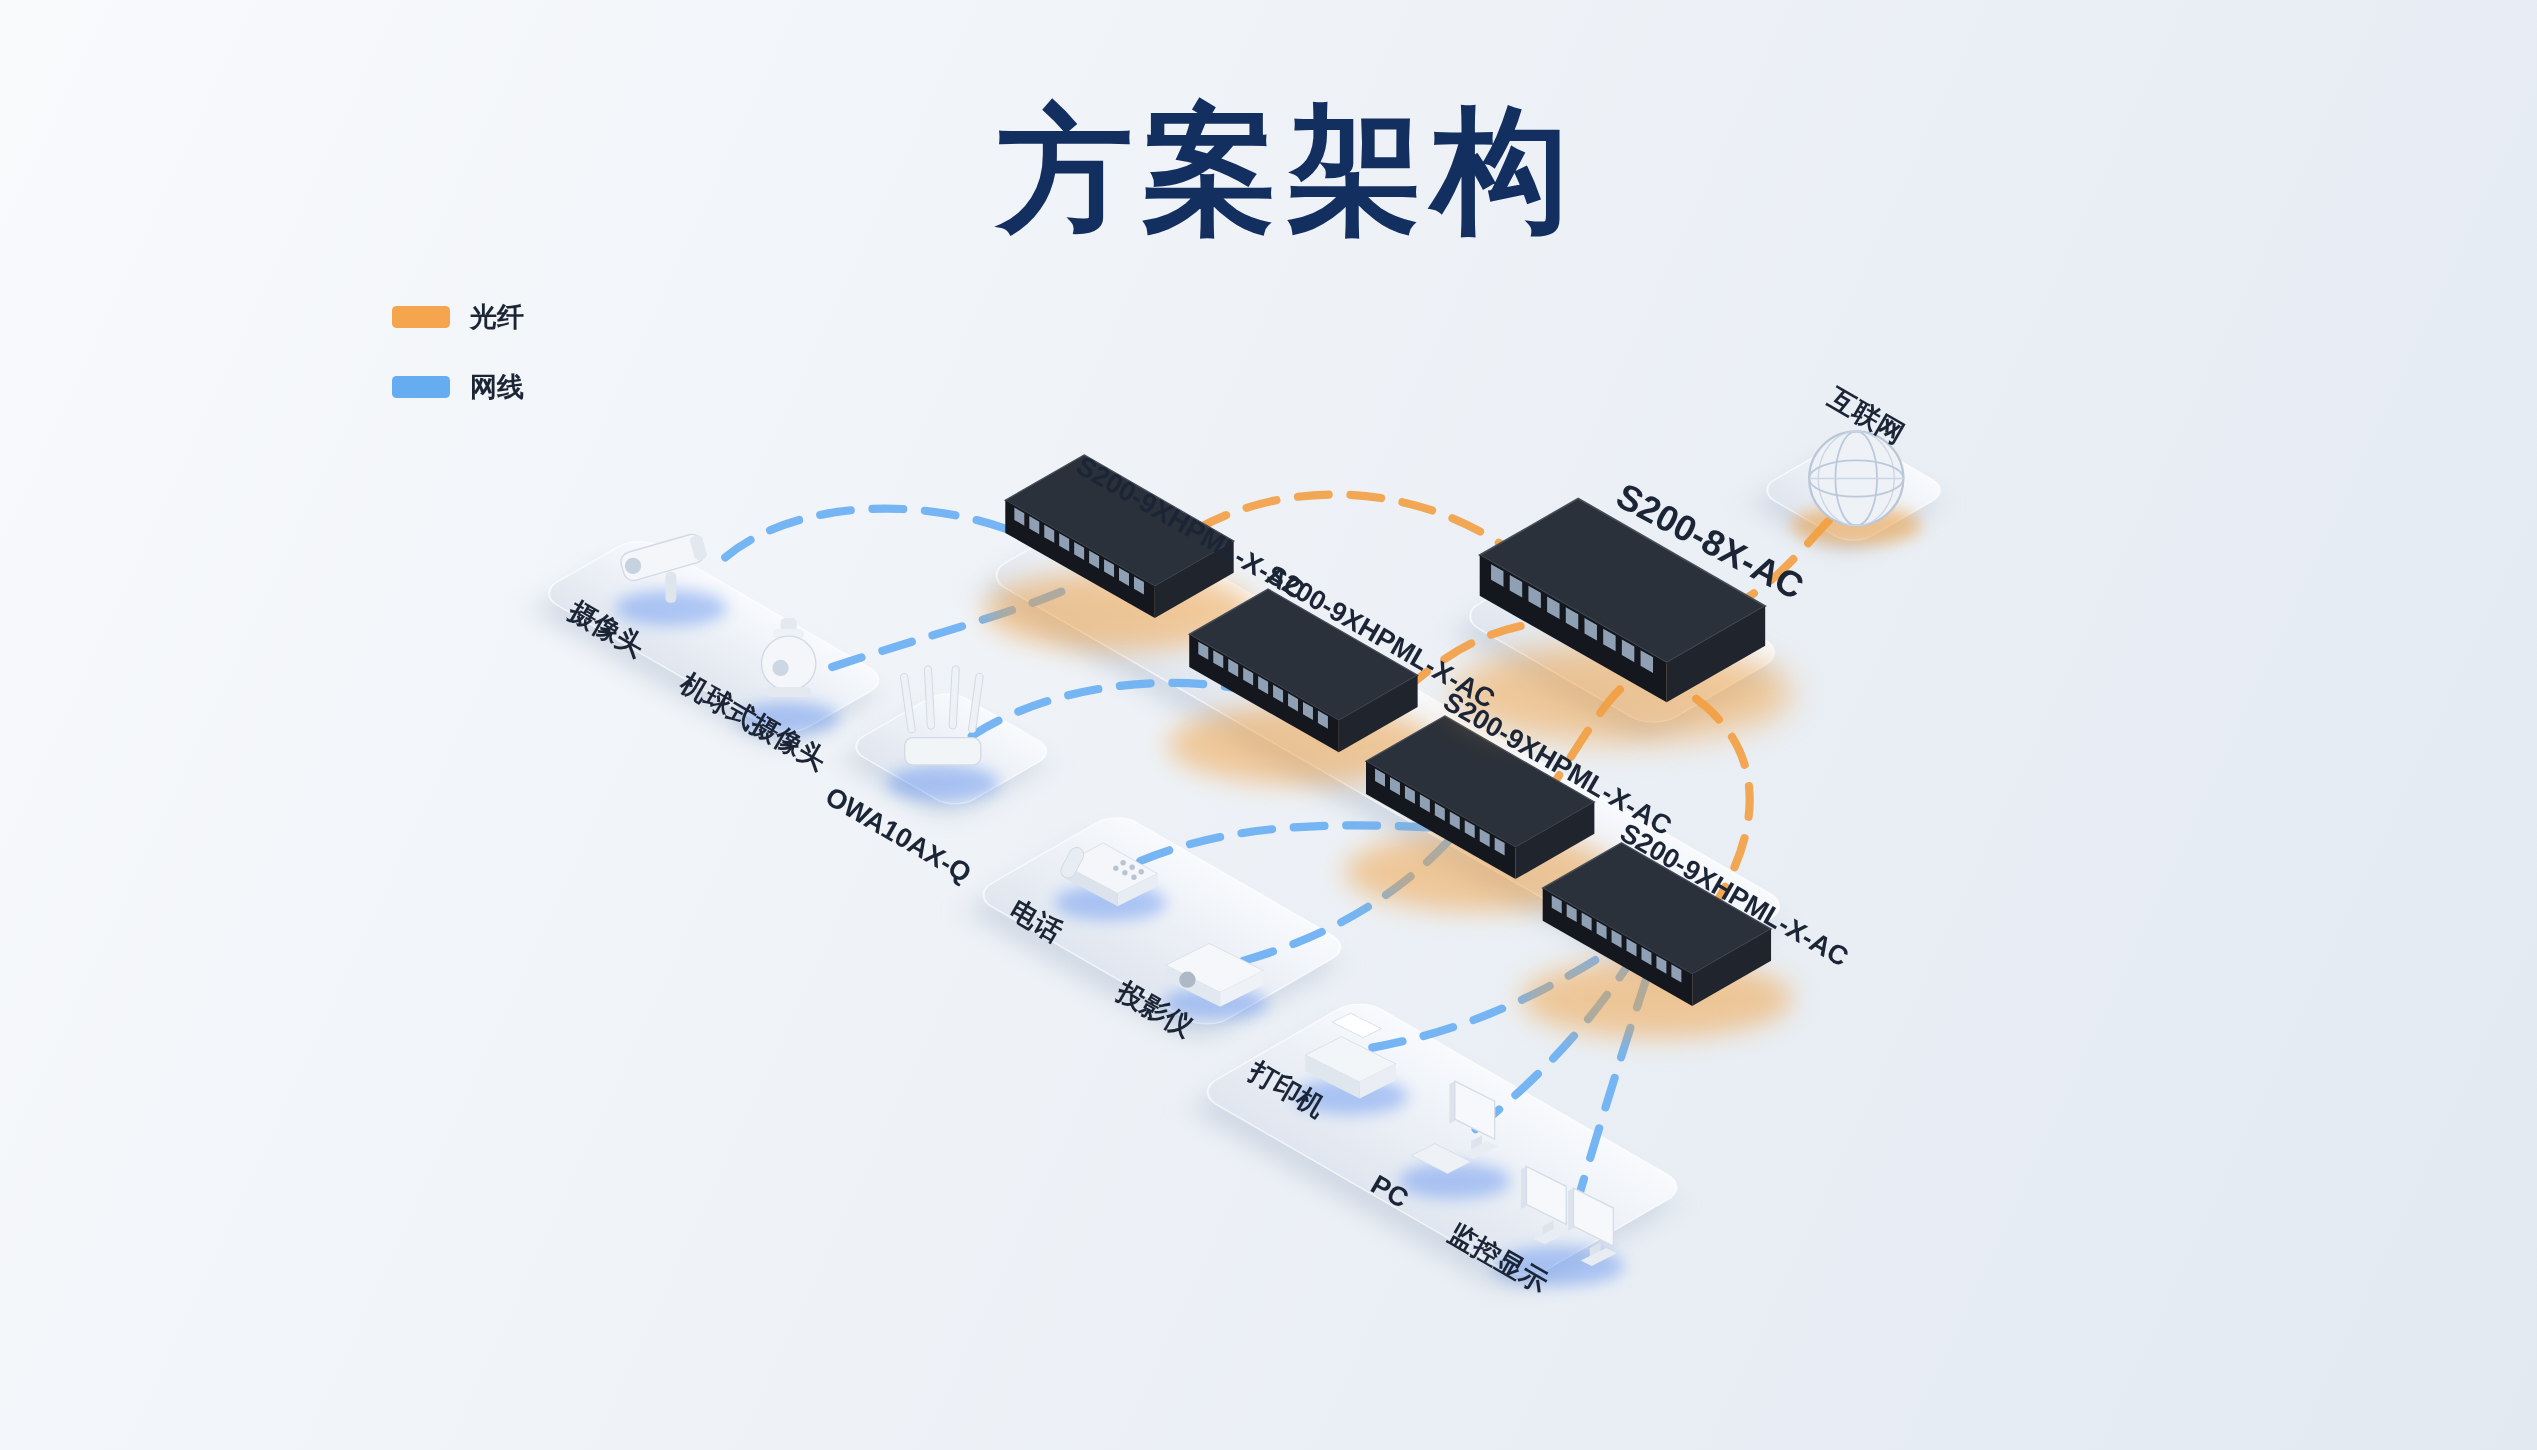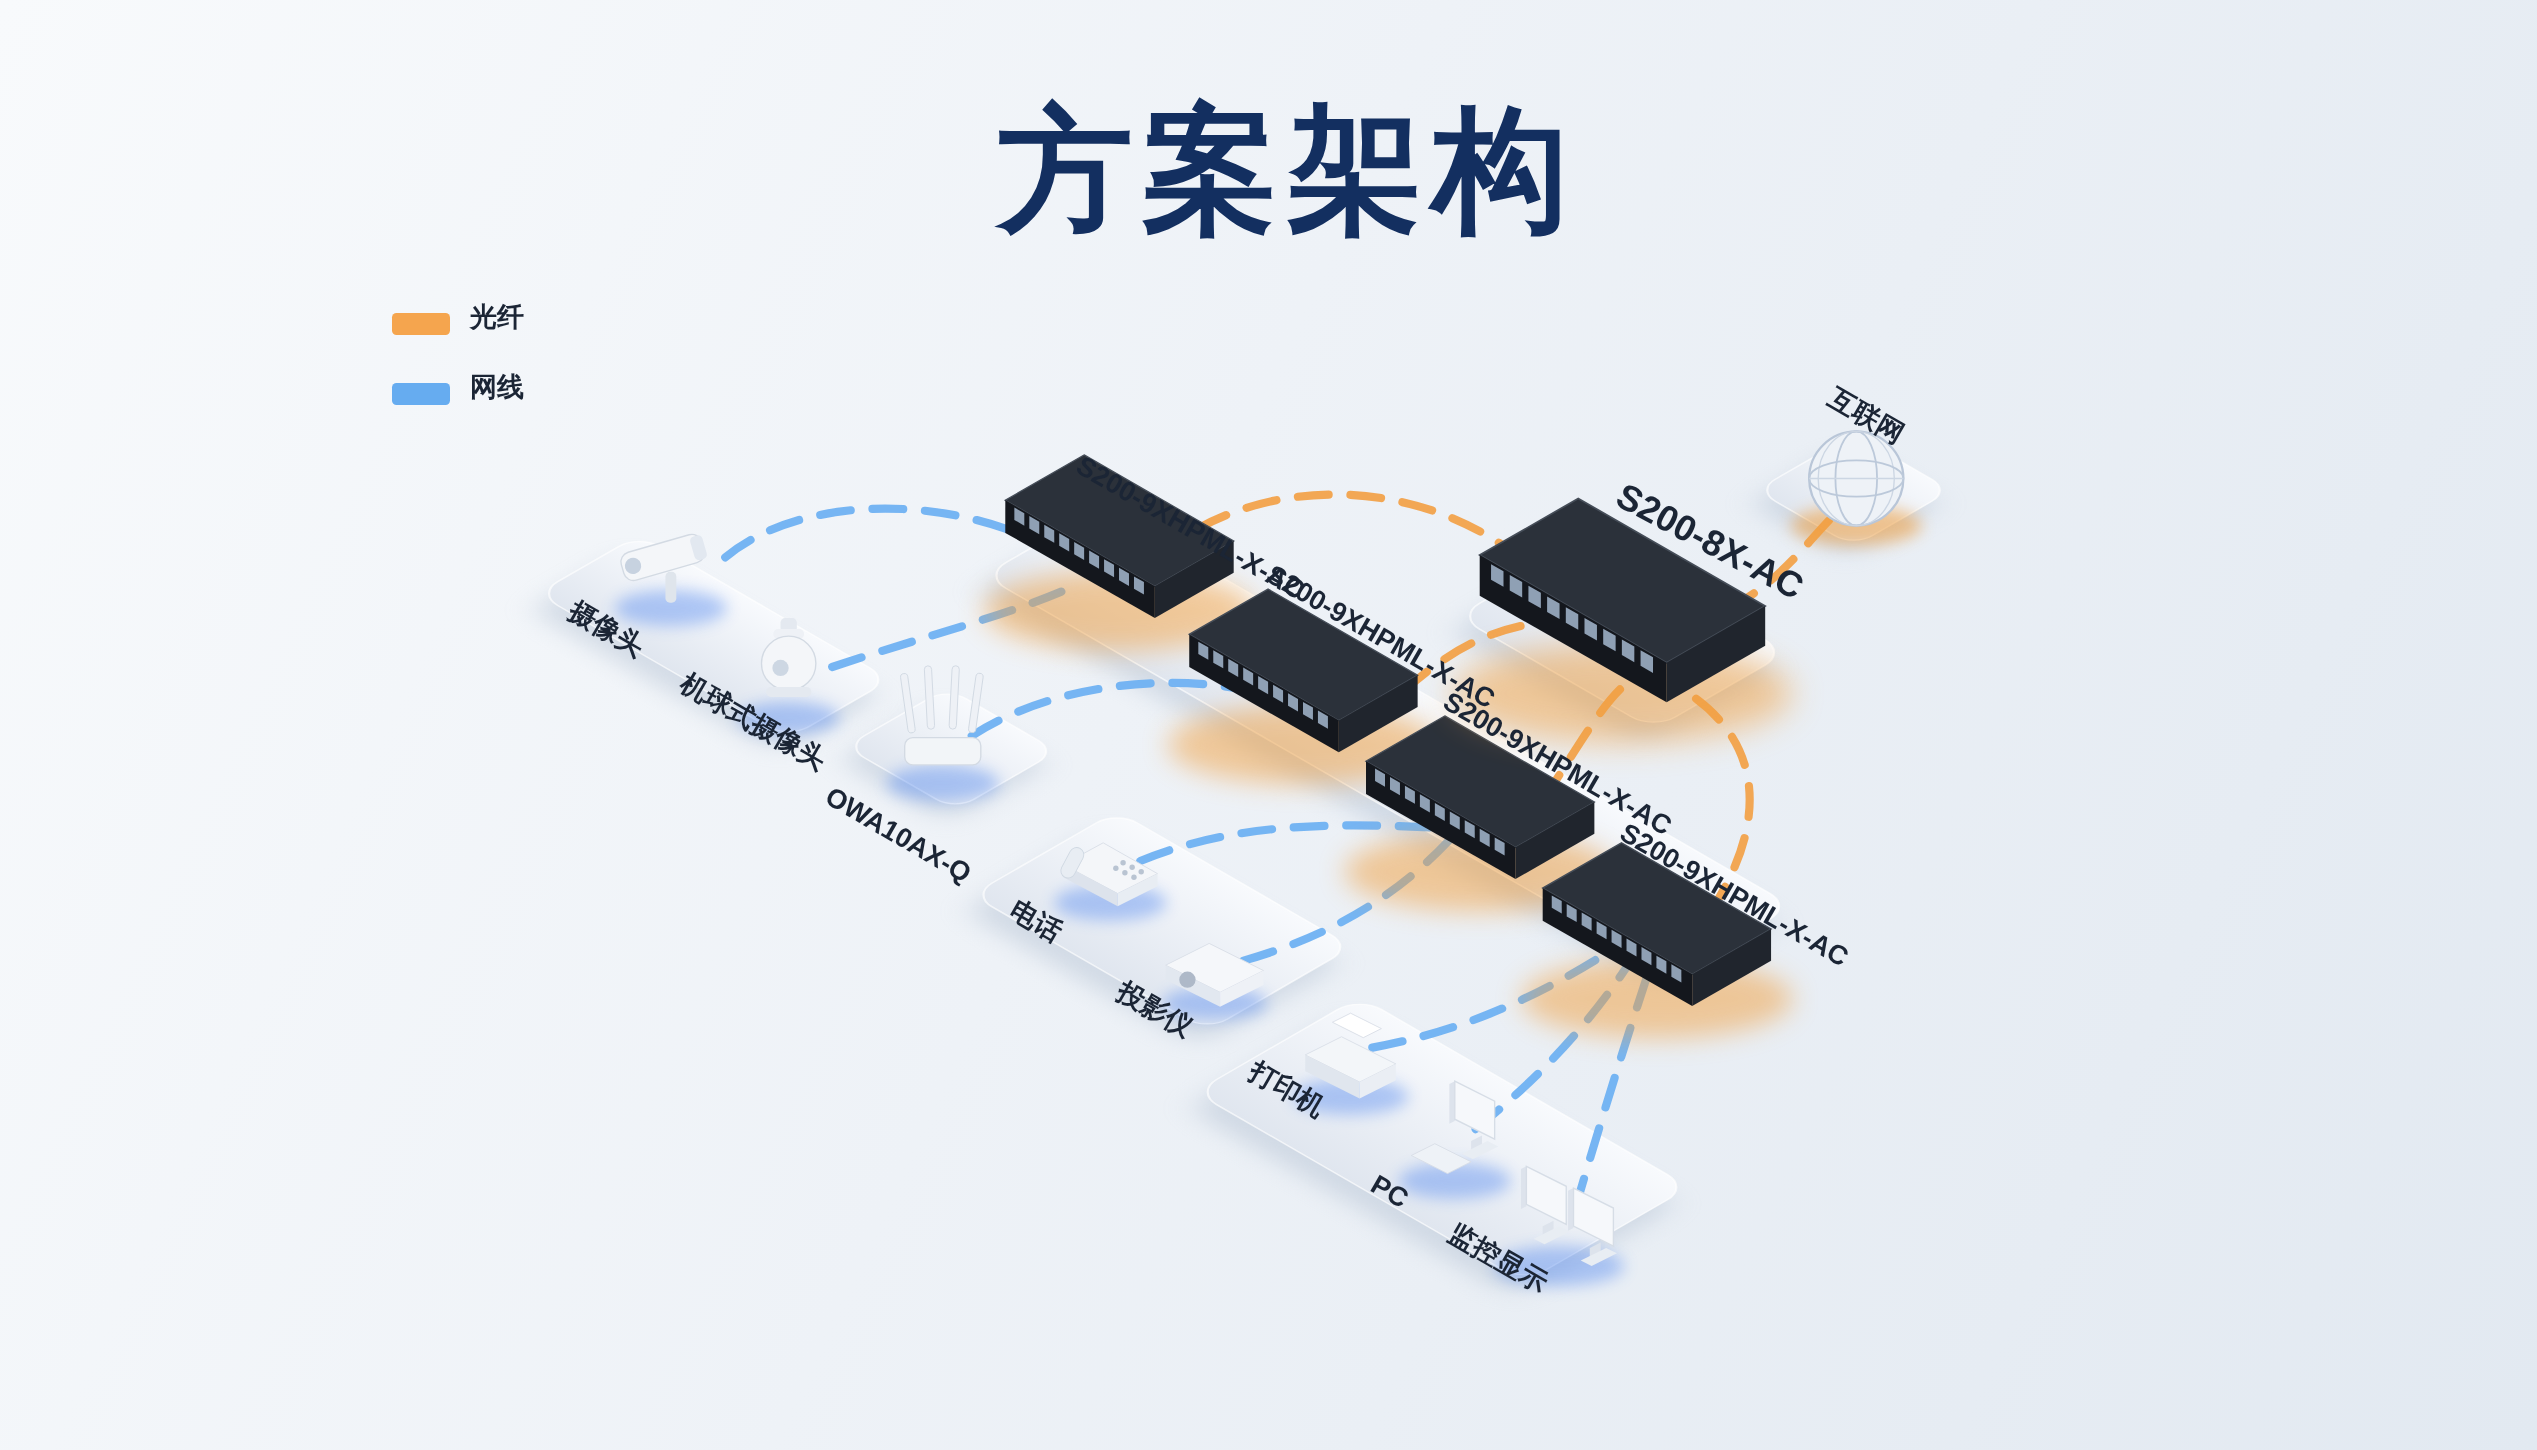--- a/index.html
+++ b/index.html
@@ -3,21 +3,21 @@
 <meta charset="utf-8">
 <style>
   html,body{margin:0;padding:0;}
   body{width:2538px;height:1450px;overflow:hidden;
        font-family:"Liberation Sans",sans-serif;
        background:linear-gradient(115deg,#f8fafc 0%,#eef2f7 45%,#e2e9f1 100%);}
   .stage{position:relative;width:2538px;height:1450px;}
   .title{position:absolute;top:80px;left:0;width:100%;text-align:center;
          font-size:136px;font-weight:900;letter-spacing:9px;color:#132f60;padding-left:18px;}
   .legend{position:absolute;left:392px;top:299px;}
-  .legend-row{display:flex;align-items:flex-end;margin-bottom:34px;}
+  .legend-row{display:flex;align-items:center;margin-bottom:34px;}
   .swatch{display:inline-block;width:58px;height:22px;border-radius:4.5px;margin-right:20px;}
   .swatch.fiber{background:#f5a54e;}
   .swatch.ethernet{background:#66acf0;}
   .legend-label{font-size:27px;font-weight:700;color:#1b2535;}
   svg{position:absolute;inset:0;}
   .cable{fill:none;stroke-width:9;stroke-linecap:round;stroke-dasharray:34 24;opacity:0.95;}
   .lbl{font-family:"Liberation Sans",sans-serif;font-size:30px;font-weight:700;fill:#1b2535;}
   .lbl-big{font-size:40px;font-weight:800;}
   .plat{fill:url(#platGrad);stroke:#ffffff;stroke-opacity:0.65;stroke-width:2;}
   .plat-shadow{fill:#b6c3d4;opacity:0.5;}

